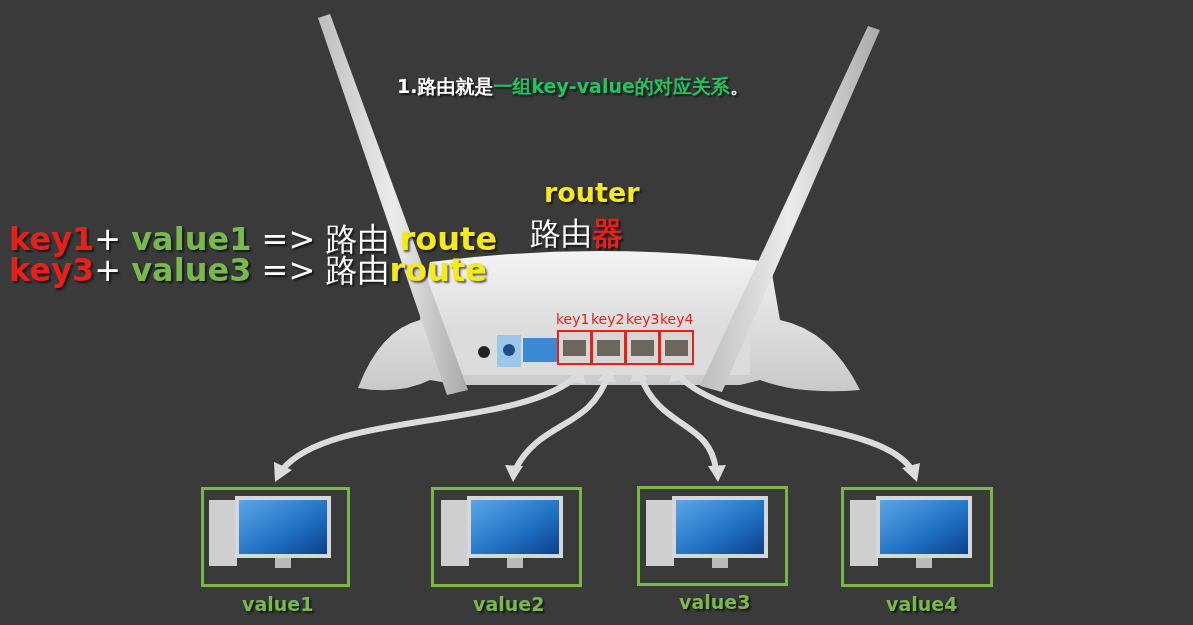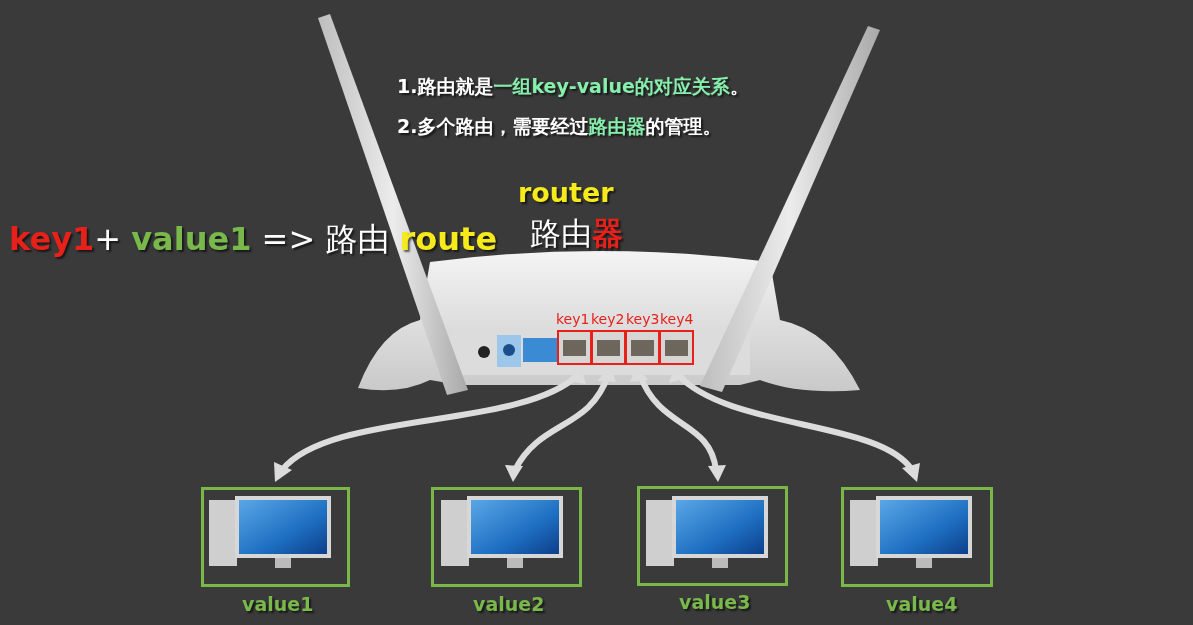--- a/index.html
+++ b/index.html
@@ -1,25 +1,25 @@
 <!DOCTYPE html>
 <html><head>
 <meta charset="utf-8">
 <style>
   html,body{margin:0;padding:0;}
   body{width:1193px;height:625px;background:#3a3a3a;position:relative;overflow:hidden;font-family:"DejaVu Sans","Liberation Sans",sans-serif;}
   .abs{position:absolute;}
   .shadow{text-shadow:2px 2px 2px rgba(0,0,0,.6);}
   .notes{left:397px;top:66px;color:#fff;font-weight:bold;font-size:19px;line-height:40px;white-space:nowrap;}
   .red{color:#e8201a;}
-  .redd{color:#86efac;}
+  .redd{color:#22c55e;}
   .yellow{color:#f6ea1a;}
   .green{color:#79b84b;}
   .white{color:#fff;}
-  .router-title{left:518px;top:177px;font-size:27px;font-weight:bold;}
+  .router-title{left:544px;top:177px;font-size:27px;font-weight:bold;}
   .router-cn{left:530px;top:213px;font-size:31px;}
   .mapping{left:9px;top:224px;font-size:32px;line-height:31px;white-space:nowrap;}
   .mapping .row span{font-weight:bold;}
   .mapping .row .op{font-weight:normal;color:#fff;}
   .mapping .row .cn{font-weight:normal;color:#fff;}
   .port-label{font-size:14px;color:#e8201a;top:311px;}
   .port-box{border:2.5px solid #e8201a;width:35px;height:35px;top:330px;background:#d8d6d4;box-sizing:border-box;}
   .port-box .jack{position:absolute;left:4px;top:8px;width:23px;height:16px;background:#6d665d;}
   .pc{border:3px solid #7ab648;width:146px;height:100px;top:487px;box-sizing:border-box;}
   .pc-label{font-size:19px;font-weight:bold;color:#79b84b;top:593px;}
@@ -98,33 +98,33 @@
       <rect x="32" y="6" width="88" height="54" fill="url(#screen)"></rect>
         <rect x="68" y="64" width="16" height="10" fill="#bbb"></rect>
     </g>
   </g>
 </svg>
 
 <div class="abs notes shadow">
   <div>
     <span>1.路由就是</span><span class="redd">一组key-value的对应关系</span><span>。</span>
   </div>
-  <div>
-    <span>2.多个路由，需要经过</span><span class="redd">路由器</span><span>的管理。</span>
-  </div>
 </div>
 
 <div class="abs router-title yellow shadow">router</div>
 <div class="abs router-cn shadow">
   <span class="white">路由</span><span class="red" style="font-weight:bold">器</span>
 </div>
 
 <div class="abs mapping shadow">
   <div class="row">
     <span class="red">key1</span><span class="op">+</span> <span class="green">value1</span> <span class="op">=&gt;</span> <span class="cn">路由</span> <span class="yellow">route</span>
+  </div>
+  <div class="row">
+    <span class="red">key3</span><span class="op">+</span> <span class="green">value3</span> <span class="op">=&gt;</span> <span class="cn">路由</span><span class="yellow">route</span>
   </div>
 </div>
 
 <div class="abs port-label" style="left:556px">key1</div>
 <div class="abs port-label" style="left:591px">key2</div>
 <div class="abs port-label" style="left:626px">key3</div>
 <div class="abs port-label" style="left:660px">key4</div>
 
 <div class="abs port-box" style="left:557px">
     <div class="jack"></div>

